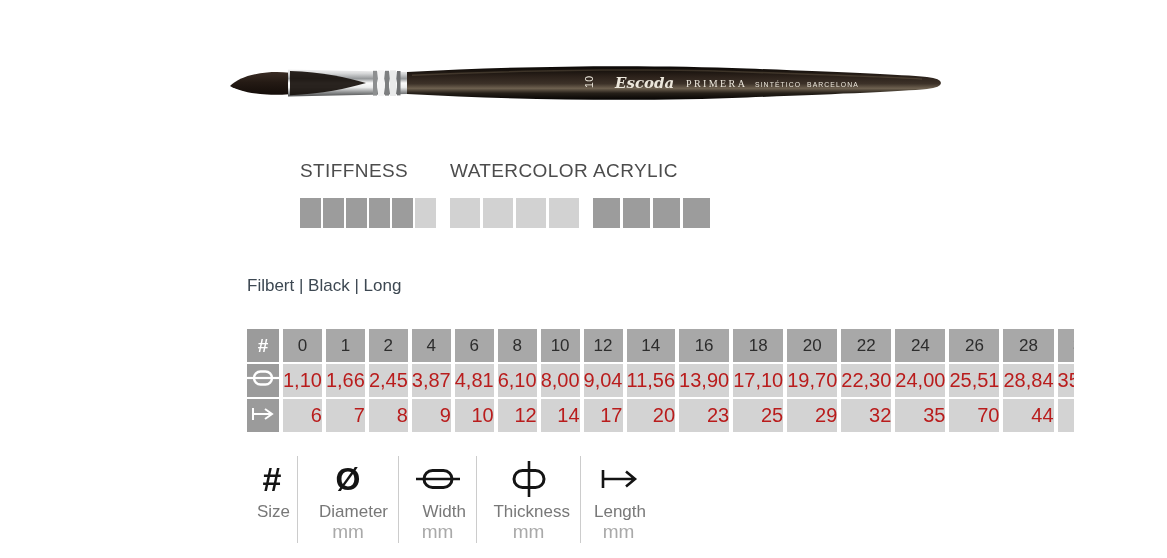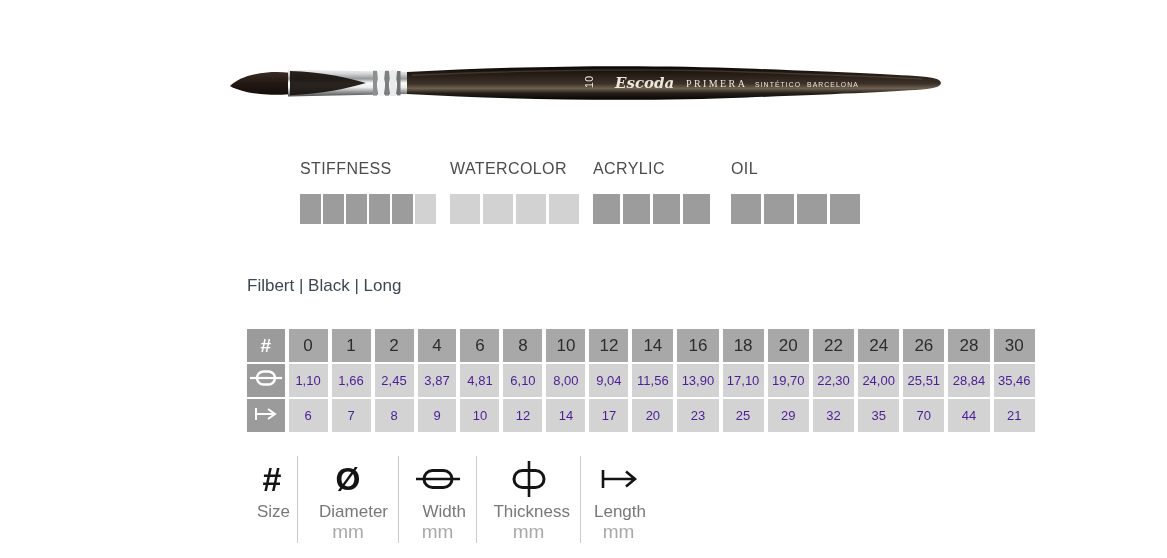--- a/index.html
+++ b/index.html
@@ -1,40 +1,40 @@
 <!DOCTYPE html>
 <html><head>
 <meta charset="utf-8">
 <style>
   html,body{margin:0;padding:0;background:#ffffff;}
   body{font-family:"Liberation Sans","DejaVu Sans",sans-serif;}
-  #page{position:relative;width:1039px;height:558px;background:#ffffff;overflow:hidden;}
+  #page{position:relative;width:1039px;height:558px;background:#ffffff;overflow:hidden;padding-left:35px;}
 
   
   #brush-wrap{position:absolute;left:227px;top:50px;width:720px;height:60px;}
 
   
   .rating-group{position:absolute;top:160px;}
-  .rating-label{font-size:16px;color:#4c4c4c;letter-spacing:.4px;margin-bottom:16px;}
+  .rating-label{font-size:19px;color:#4c4c4c;letter-spacing:.4px;margin-bottom:16px;}
   .rating-squares{display:flex;gap:3px;margin-top:7px;}
   .sq{height:30px;display:inline-block;}
   .g-stiffness{left:300px}.g-stiffness .sq{width:21px}.g-stiffness .rating-squares{gap:2px}
   .g-watercolor{left:450px}.g-watercolor .sq{width:30px}
   .g-acrylic{left:593px}.g-acrylic .sq{width:27px}
   .g-oil{left:731px}.g-oil .sq{width:30px}
 
   
   #title{position:absolute;left:247px;top:276px;font-size:17px;font-weight:400;color:#3d4852;}
 
   
   #size-table{position:absolute;left:243px;top:327px;border-collapse:separate;border-spacing:4px 2px;}
   #size-table th,#size-table td{text-align:center;vertical-align:middle;height:33px;padding:0;font-weight:400;}
   #size-table .rowhead{width:40px;background:var(--rowhead-bg);color:#ffffff;font-size:19px;font-weight:700;}
   #size-table .size-h{width:45px;background:var(--th-bg);color:#2d2d2d;font-size:17px;}
-  #size-table .val{width:45px;background:var(--cell-bg);color:#4c1d95;font-size:13px;}
+  #size-table .val{width:45px;background:var(--cell-bg);color:#b91c1c;font-size:20px;text-align:right;}
 
   
   #legend{position:absolute;left:247px;top:456px;display:flex;align-items:stretch;}
   .leg-item{text-align:center;box-sizing:border-box;padding:0 10px;}
   .leg-item + .leg-item{border-left:1px solid #cccccc;}
   .leg-sym{height:46px;display:flex;align-items:center;justify-content:center;font-size:34px;font-weight:700;color:#141414;line-height:1;}
   .leg-label{font-size:17px;color:#787878;line-height:1.2;text-align:right;}
   .leg-unit{font-size:19px;color:#a9a9a9;line-height:1.1;min-height:14px;}
 </style>
 </head>
@@ -109,29 +109,20 @@
     <div class="rating-label">WATERCOLOR</div>
     <div class="rating-squares">
         <span class="sq" style="background: rgb(210, 210, 210);"></span>
         <span class="sq" style="background: rgb(210, 210, 210);"></span>
         <span class="sq" style="background: rgb(210, 210, 210);"></span>
         <span class="sq" style="background: rgb(210, 210, 210);"></span>
       </div>
   </div>
   <div class="rating-group g-acrylic">
     <div class="rating-label">ACRYLIC</div>
-    <div class="rating-squares">
-        <span class="sq" style="background: rgb(156, 156, 156);"></span>
-        <span class="sq" style="background: rgb(156, 156, 156);"></span>
-        <span class="sq" style="background: rgb(156, 156, 156);"></span>
-        <span class="sq" style="background: rgb(156, 156, 156);"></span>
-      </div>
-  </div>
-  <div class="rating-group g-oil">
-    <div class="rating-label">OIL</div>
     <div class="rating-squares">
         <span class="sq" style="background: rgb(156, 156, 156);"></span>
         <span class="sq" style="background: rgb(156, 156, 156);"></span>
         <span class="sq" style="background: rgb(156, 156, 156);"></span>
         <span class="sq" style="background: rgb(156, 156, 156);"></span>
       </div>
   </div>
 
   <div id="title">Filbert | Black | Long</div>
 

